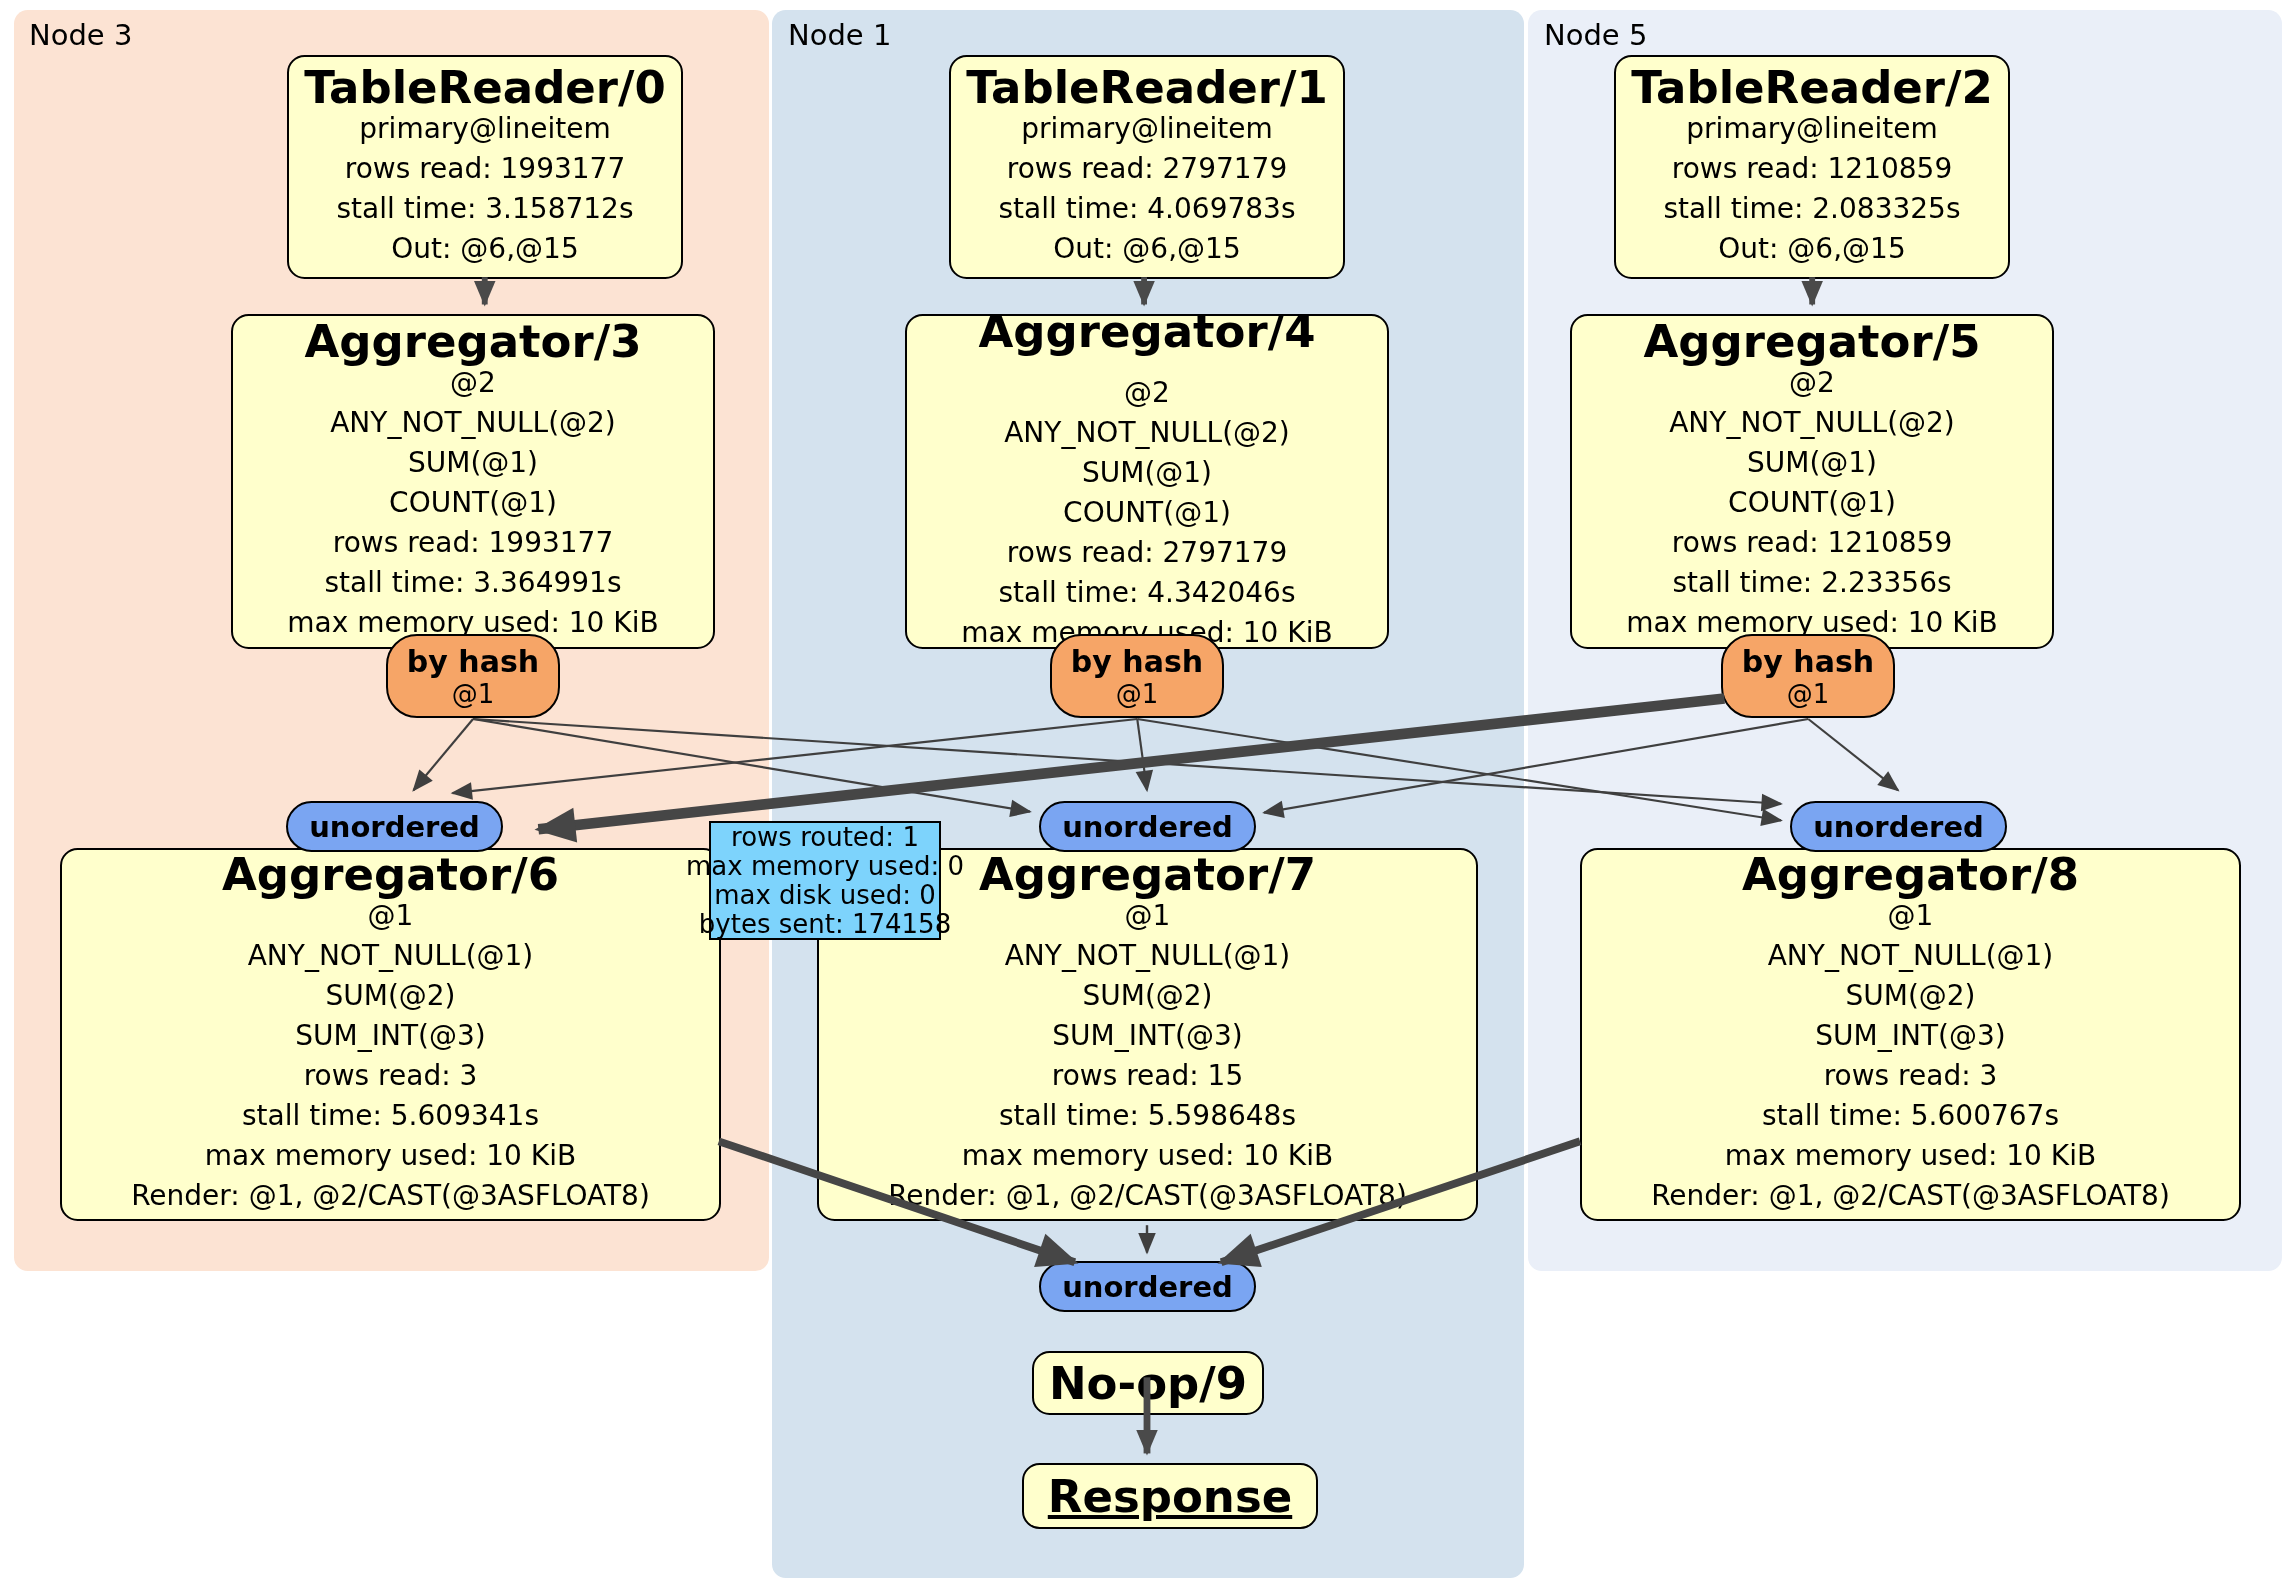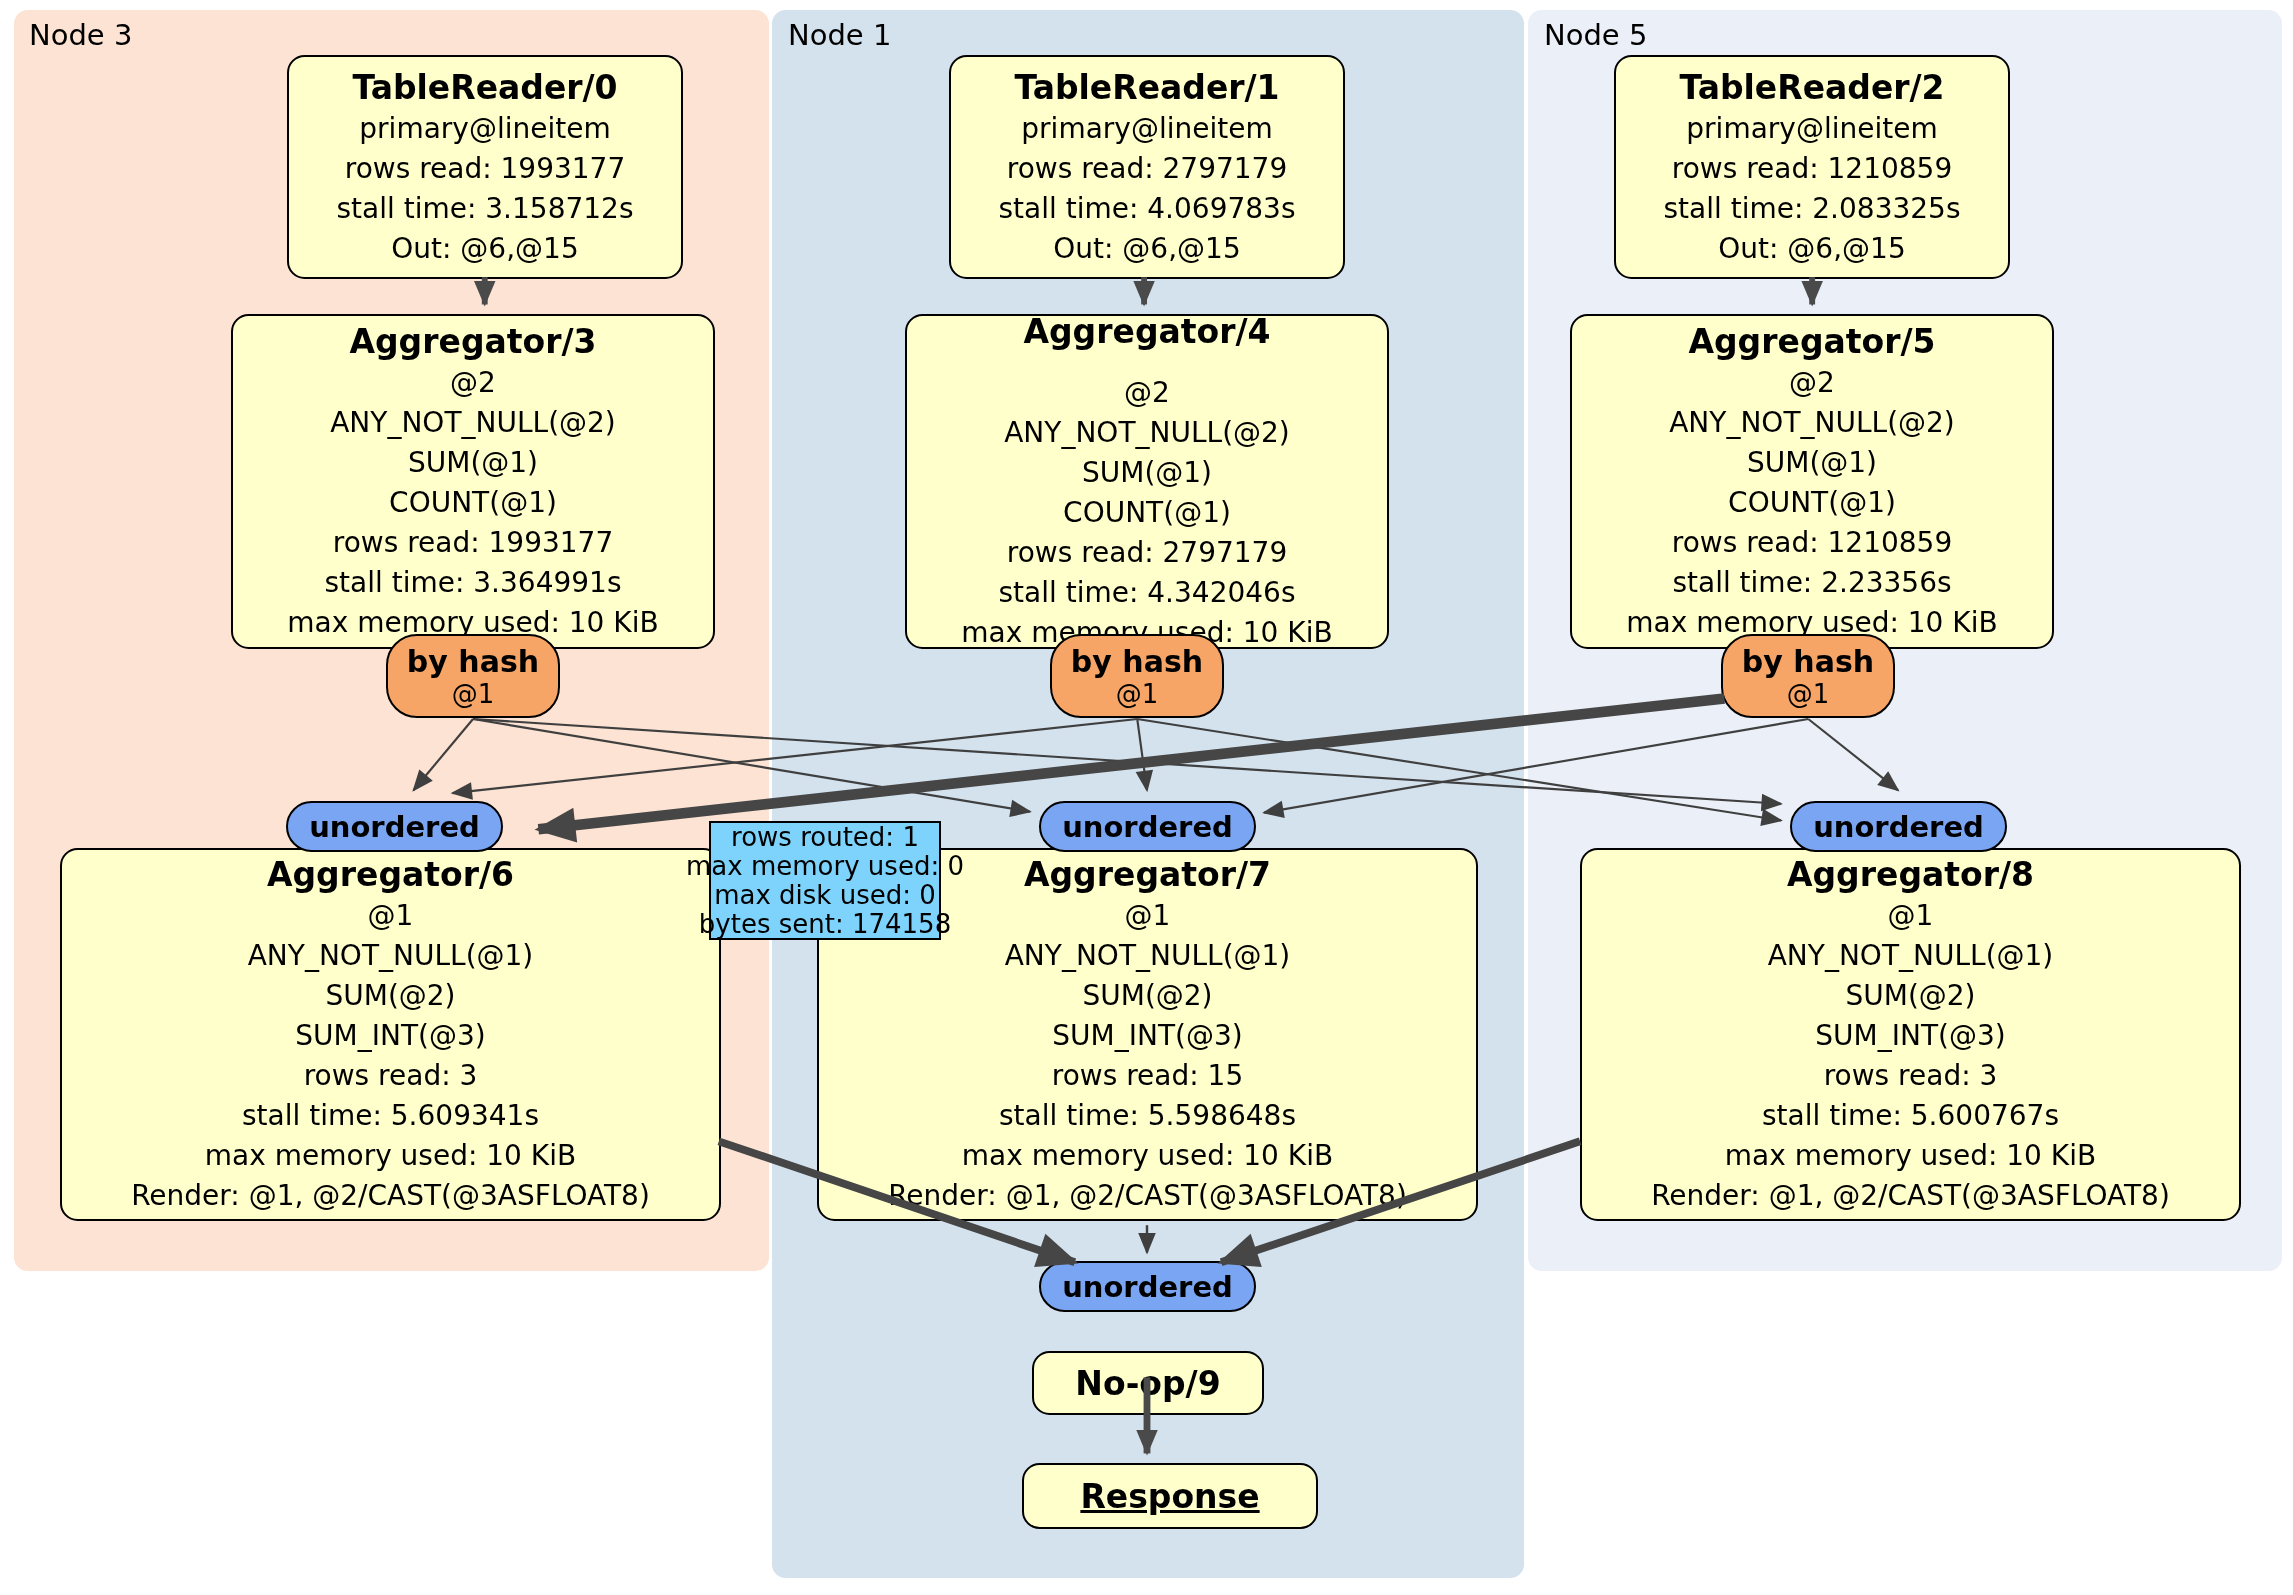--- a/index.html
+++ b/index.html
@@ -7,21 +7,21 @@
     position:relative;width:2294px;height:1596px;overflow:hidden;
     font-family:"DejaVu Sans","Liberation Sans",sans-serif;color:#000;
   }
   .region{position:absolute;border-radius:13.7px;z-index:0;}
   .region-label{position:absolute;left:17.6px;top:7.8px;font-size:29px;z-index:1;}
   .op{
     position:absolute;background:#ffffcc;border:2.9px solid #000;border-radius:17.6px;
     display:flex;flex-direction:column;justify-content:center;align-items:center;
     text-align:center;z-index:2;box-sizing:border-box;
   }
-  .op .title{font-weight:700;font-size:33px;line-height:43px;white-space:nowrap;text-align:right;}
+  .op .title{font-weight:700;font-size:45px;line-height:43px;white-space:nowrap;text-align:right;}
   .op .line{font-size:28px;line-height:40px;white-space:nowrap;}
   .pill{
     position:absolute;border:2.9px solid #000;box-sizing:border-box;
     display:flex;flex-direction:column;justify-content:center;
     text-align:center;z-index:3;
   }
   .hash{border-radius:31px;}
   .hash .label{font-weight:700;font-size:30px;line-height:37px;}
   .hash .sub{font-size:26px;line-height:29px;}
   .uno{border-radius:27px;font-weight:700;font-size:29px;}

